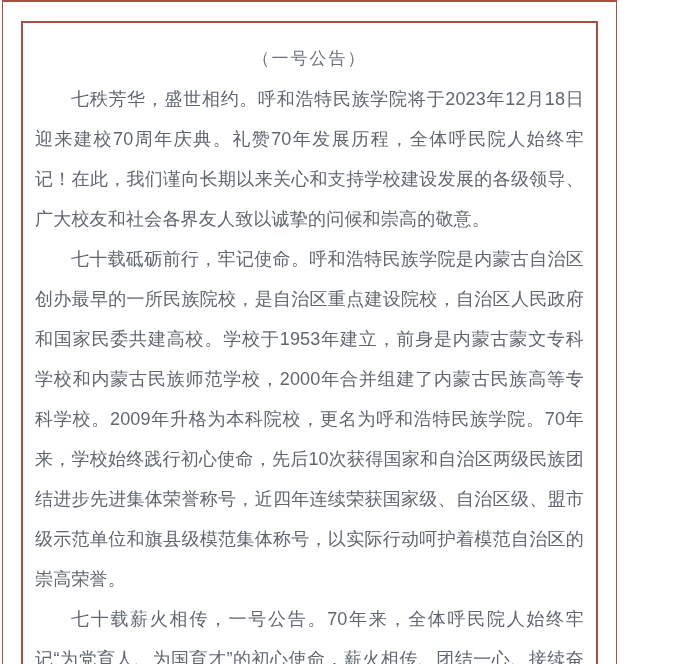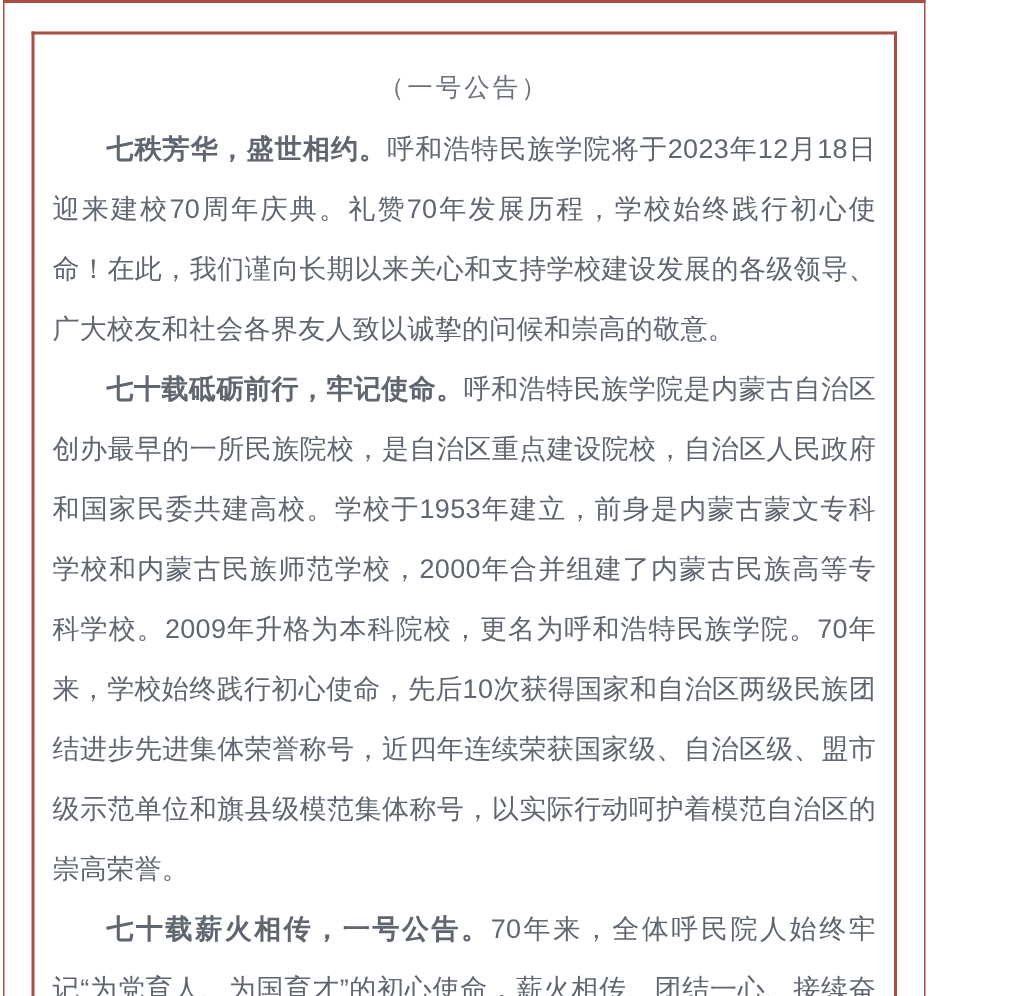--- a/index.html
+++ b/index.html
@@ -57,30 +57,30 @@
   .para{
     margin:0;
     font-size:18px;
     line-height:40px;
     letter-spacing:0.2px;
     text-align:justify;
     text-indent:2em;
     color:var(--text-color);
   }
   .para .lead{
-    font-weight:bold;
+    font-weight:normal;
   }
 </style>
 </head>
 <body>
 
 <div class="page">
   <div class="outer-frame"></div>
   <div class="inner-frame">
     <div class="doc-title">（一号公告）</div>
 
-    <p class="para"><strong class="lead">七秩芳华，盛世相约。</strong><span>呼和浩特民族学院将于2023年12月18日迎来建校70周年庆典。礼赞70年发展历程，学校始终践行初心使命！在此，我们谨向长期以来关心和支持学校建设发展的各级领导、广大校友和社会各界友人致以诚挚的问候和崇高的敬意。</span></p>
+    <p class="para"><strong class="lead">七秩芳华，盛世相约。</strong><span>呼和浩特民族学院将于2023年12月18日迎来建校70周年庆典。礼赞70年发展历程，全体呼民院人始终牢记！在此，我们谨向长期以来关心和支持学校建设发展的各级领导、广大校友和社会各界友人致以诚挚的问候和崇高的敬意。</span></p>
 
     <p class="para"><strong class="lead">七十载砥砺前行，牢记使命。</strong><span>呼和浩特民族学院是内蒙古自治区创办最早的一所民族院校，是自治区重点建设院校，自治区人民政府和国家民委共建高校。学校于1953年建立，前身是内蒙古蒙文专科学校和内蒙古民族师范学校，2000年合并组建了内蒙古民族高等专科学校。2009年升格为本科院校，更名为呼和浩特民族学院。70年来，学校始终践行初心使命，先后10次获得国家和自治区两级民族团结进步先进集体荣誉称号，近四年连续荣获国家级、自治区级、盟市级示范单位和旗县级模范集体称号，以实际行动呵护着模范自治区的崇高荣誉。</span></p>
 
     <p class="para"><strong class="lead">七十载薪火相传，一号公告。</strong><span>70年来，全体呼民院人始终牢记“为党育人、为国育才”的初心使命，薪火相传、团结一心、接续奋斗，把民族团结进步教育作为学校发展最鲜艳的底色，努力使每一名同学成为铸牢中华民族共同体意识</span></p>
   </div>
 </div>
 
 </body></html>

